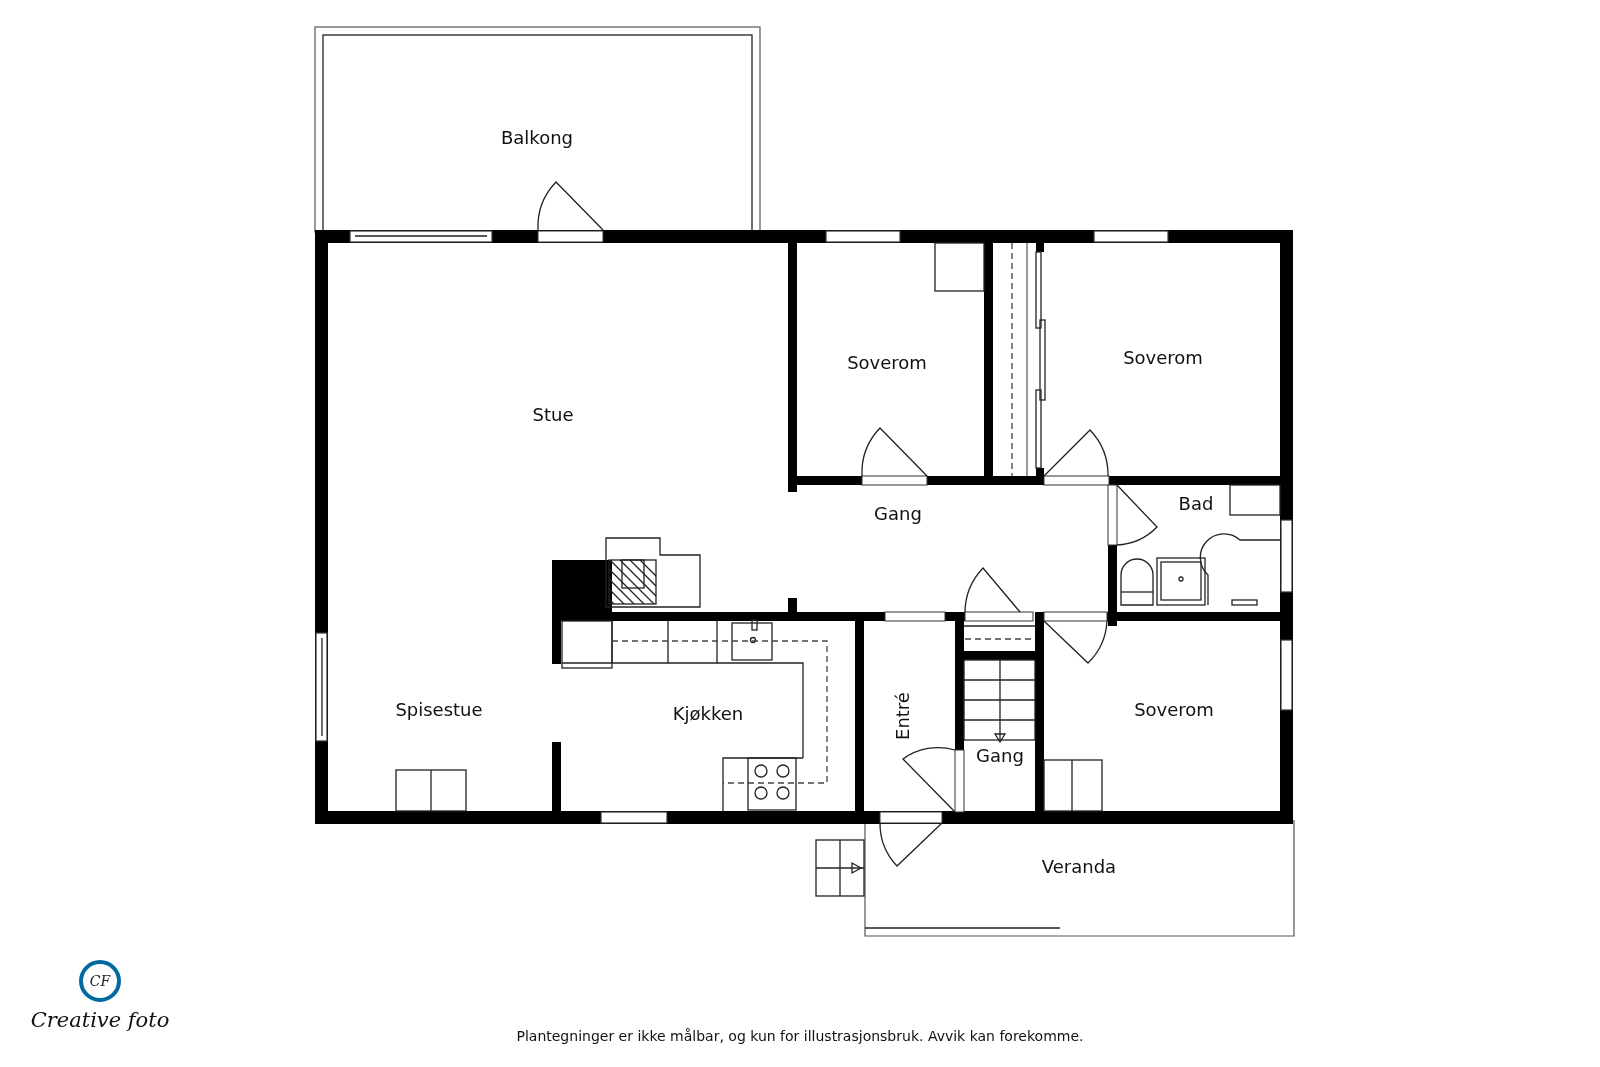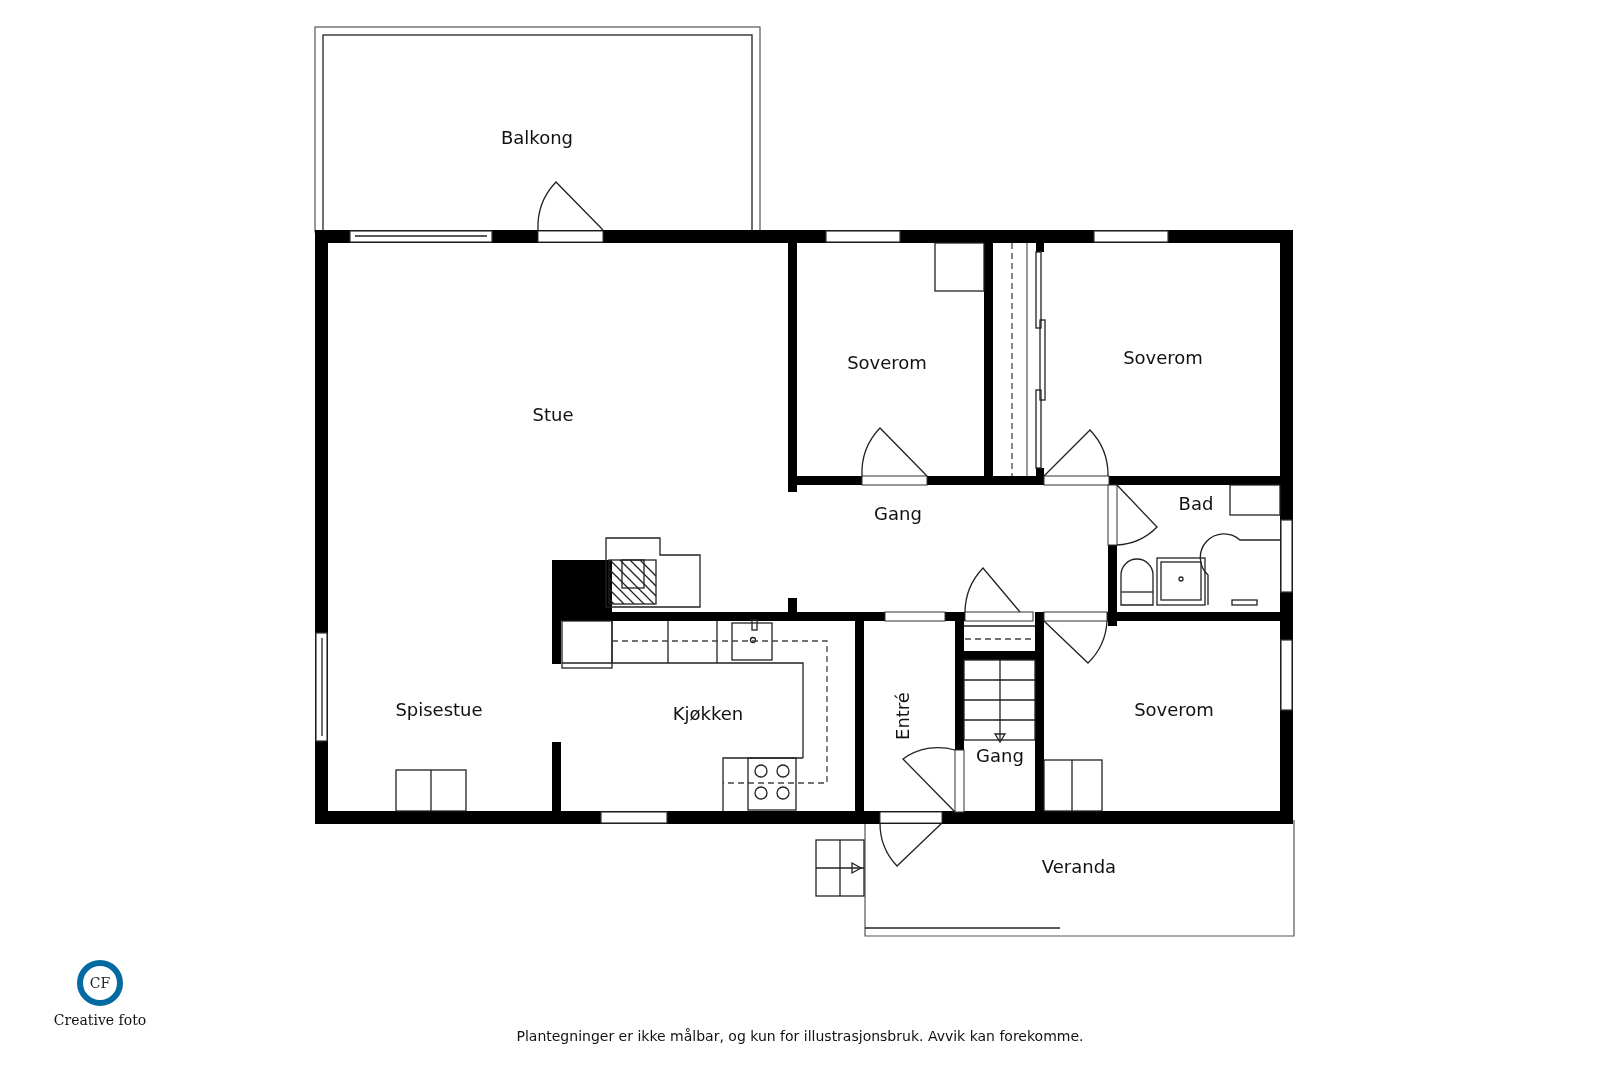--- a/index.html
+++ b/index.html
@@ -5,22 +5,22 @@
   html,body{margin:0;padding:0;background:#fff;}
   body{width:1600px;height:1067px;position:relative;overflow:hidden;font-family:"DejaVu Sans","Liberation Sans",sans-serif;}
   svg{position:absolute;left:0;top:0;}
   .lbl{font-family:"DejaVu Sans","Liberation Sans",sans-serif;font-size:18px;fill:#111;}
   .wall{fill:#000;}
   .thin{fill:none;stroke:#222;stroke-width:1.3;}
   .thin2{fill:none;stroke:#555;stroke-width:1.2;}
   .dash{fill:none;stroke:#444;stroke-width:1.3;stroke-dasharray:6 4;}
   .win{fill:#fff;stroke:#333;stroke-width:1.2;}
   .logo{position:absolute;left:30px;top:960px;width:140px;text-align:center;}
-  .logo-circle{width:34px;height:34px;border:6px solid #0369a1;border-radius:50%;margin:0 auto 6px auto;display:flex;align-items:center;justify-content:center;font-family:"DejaVu Serif","Liberation Serif",serif;font-size:14px;color:#222;}
-  .logo-text{font-family:"DejaVu Serif","Liberation Serif",serif;font-size:14px;color:#111;}
+  .logo-circle{width:34px;height:34px;border:4px solid #0369a1;border-radius:50%;margin:0 auto 6px auto;display:flex;align-items:center;justify-content:center;font-family:"DejaVu Serif","Liberation Serif",serif;font-style:italic;font-size:14px;color:#222;}
+  .logo-text{font-family:"DejaVu Serif","Liberation Serif",serif;font-style:italic;font-size:21px;color:#111;}
   .disclaimer{position:absolute;left:0;width:1600px;top:1028px;text-align:center;font-family:"DejaVu Sans","Liberation Sans",sans-serif;font-size:14px;color:#111;}
 </style>
 </head>
 <body>
 
 <svg width="1600" height="1067" viewBox="0 0 1600 1067">
 
   <g>
     <rect x="315" y="27" width="445" height="205" class="thin2"></rect>
     <rect x="323" y="35" width="429" height="197" class="thin"></rect>

